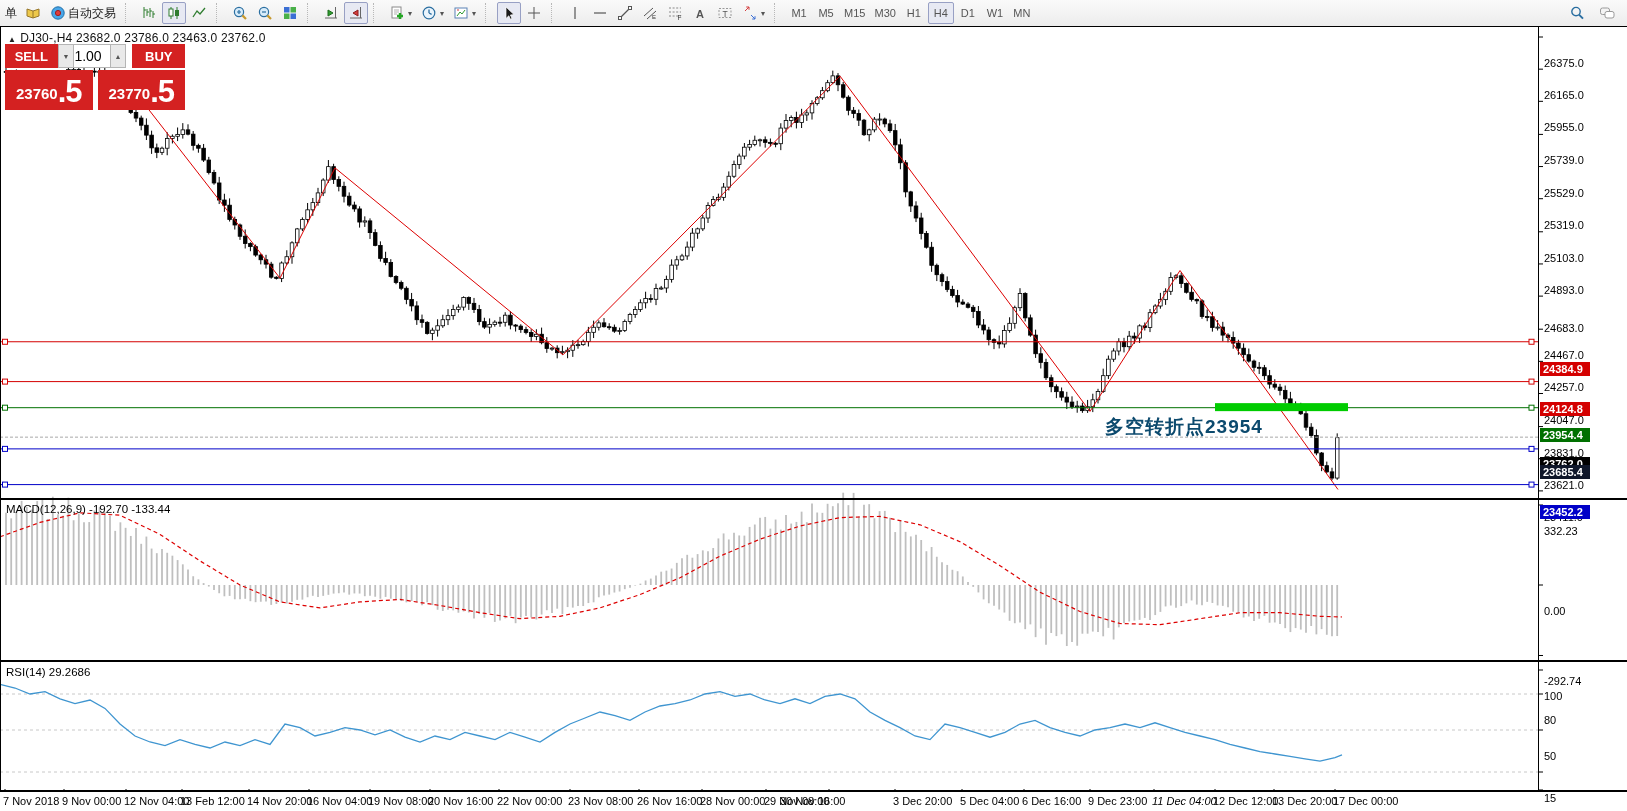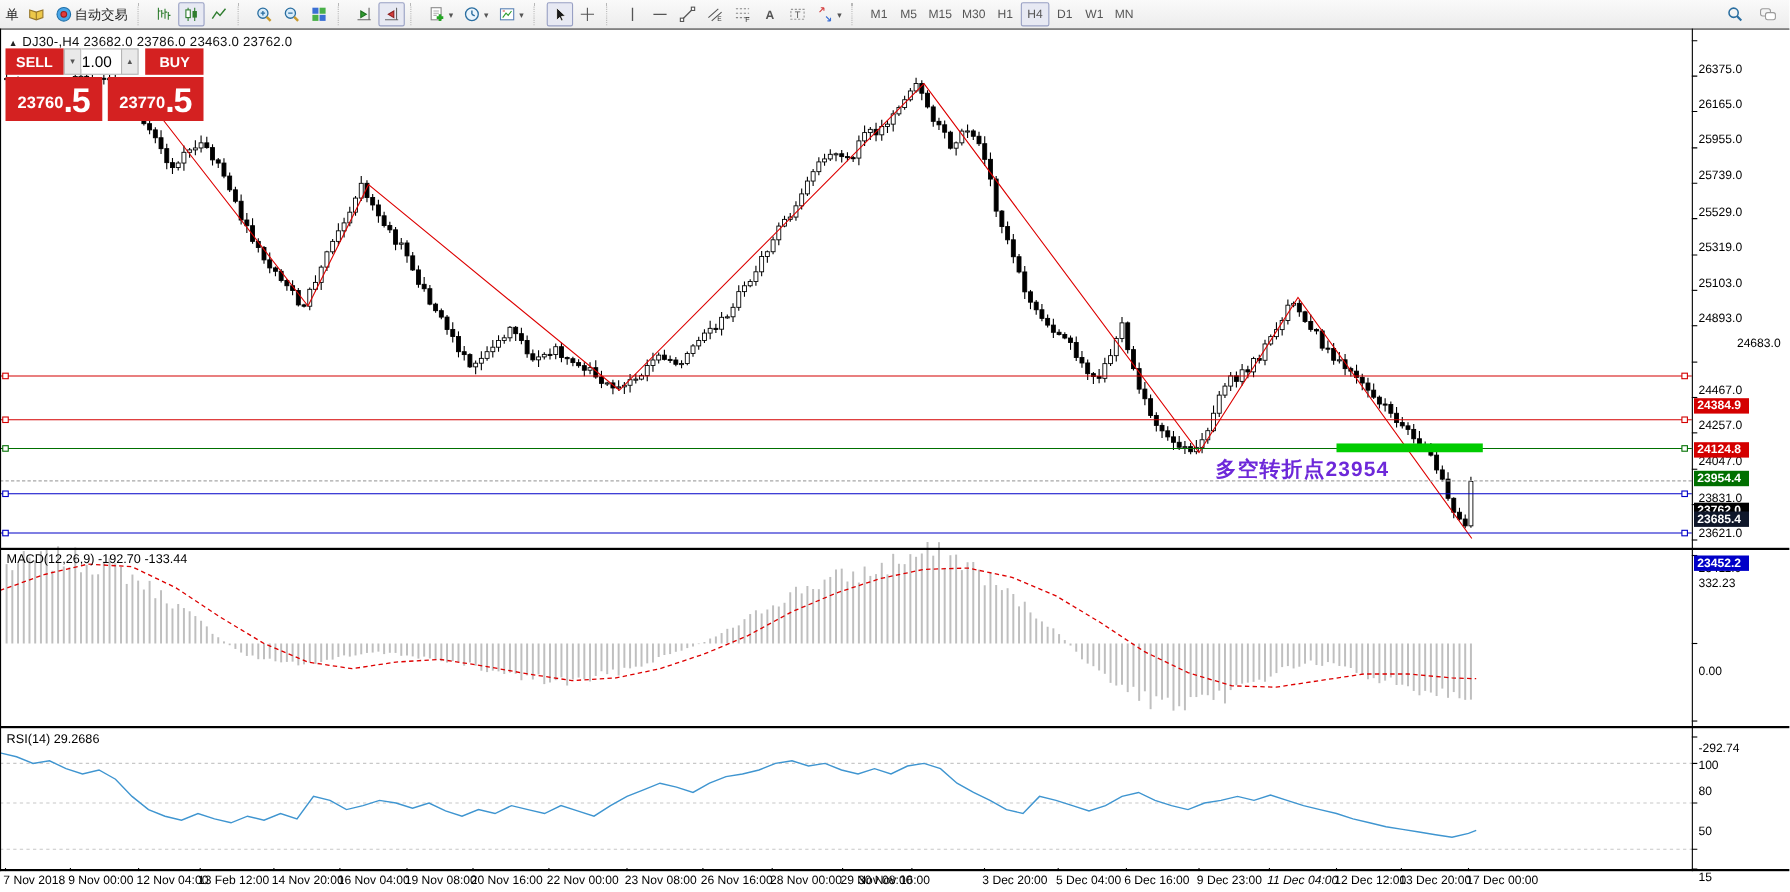--- a/index.html
+++ b/index.html
@@ -1171,35 +1171,35 @@
           <span class="small">23760</span>
             <span class="big">.5</span>
         </div>
         <div class="tp-price">
           <span class="small">23770</span>
             <span class="big">.5</span>
         </div>
       </div>
     </div>
 
-    <div class="annotation" id="annotation" style="left: 1105px; top: 387px; color: #6d28d9;">多空转折点23954</div>
+    <div class="annotation" id="annotation" style="left: 1105px; top: 387px; color: #0c4a6e;">多空转折点23954</div>
 
     <div class="pane-header" style="top:476px;">MACD(12,26,9) -192.70 -133.44</div>
     <div class="pane-header" style="top:639px;">RSI(14) 29.2686</div>
 
     <div id="axis-labels">
         <div class="ax-label" style="top: 30px;">26375.0</div>
         <div class="ax-label" style="top: 62.1593px;">26165.0</div>
         <div class="ax-label" style="top: 94.3185px;">25955.0</div>
         <div class="ax-label" style="top: 127.397px;">25739.0</div>
         <div class="ax-label" style="top: 159.556px;">25529.0</div>
         <div class="ax-label" style="top: 191.715px;">25319.0</div>
         <div class="ax-label" style="top: 224.793px;">25103.0</div>
         <div class="ax-label" style="top: 256.953px;">24893.0</div>
-        <div class="ax-label" style="top: 279px; margin-left: 35px;">24683.0</div>
+        <div class="ax-label" style="top: 295px;">24683.0</div>
         <div class="ax-label" style="top: 322.19px;">24467.0</div>
         <div class="ax-label" style="top: 354.349px;">24257.0</div>
         <div class="ax-label" style="top: 386.508px;">24047.0</div>
         <div class="ax-label" style="top: 419.587px;">23831.0</div>
         <div class="ax-label" style="top: 451.746px;">23621.0</div>
         <div class="ax-label" style="top: 483.905px;">23411.0</div>
         <div class="ax-label" style="top: 497.999px;">332.23</div>
         <div class="ax-label" style="top: 578px;">0.00</div>
         <div class="ax-label" style="top: 648.492px;">-292.74</div>
         <div class="ax-label" style="top: 663px;">100</div>

